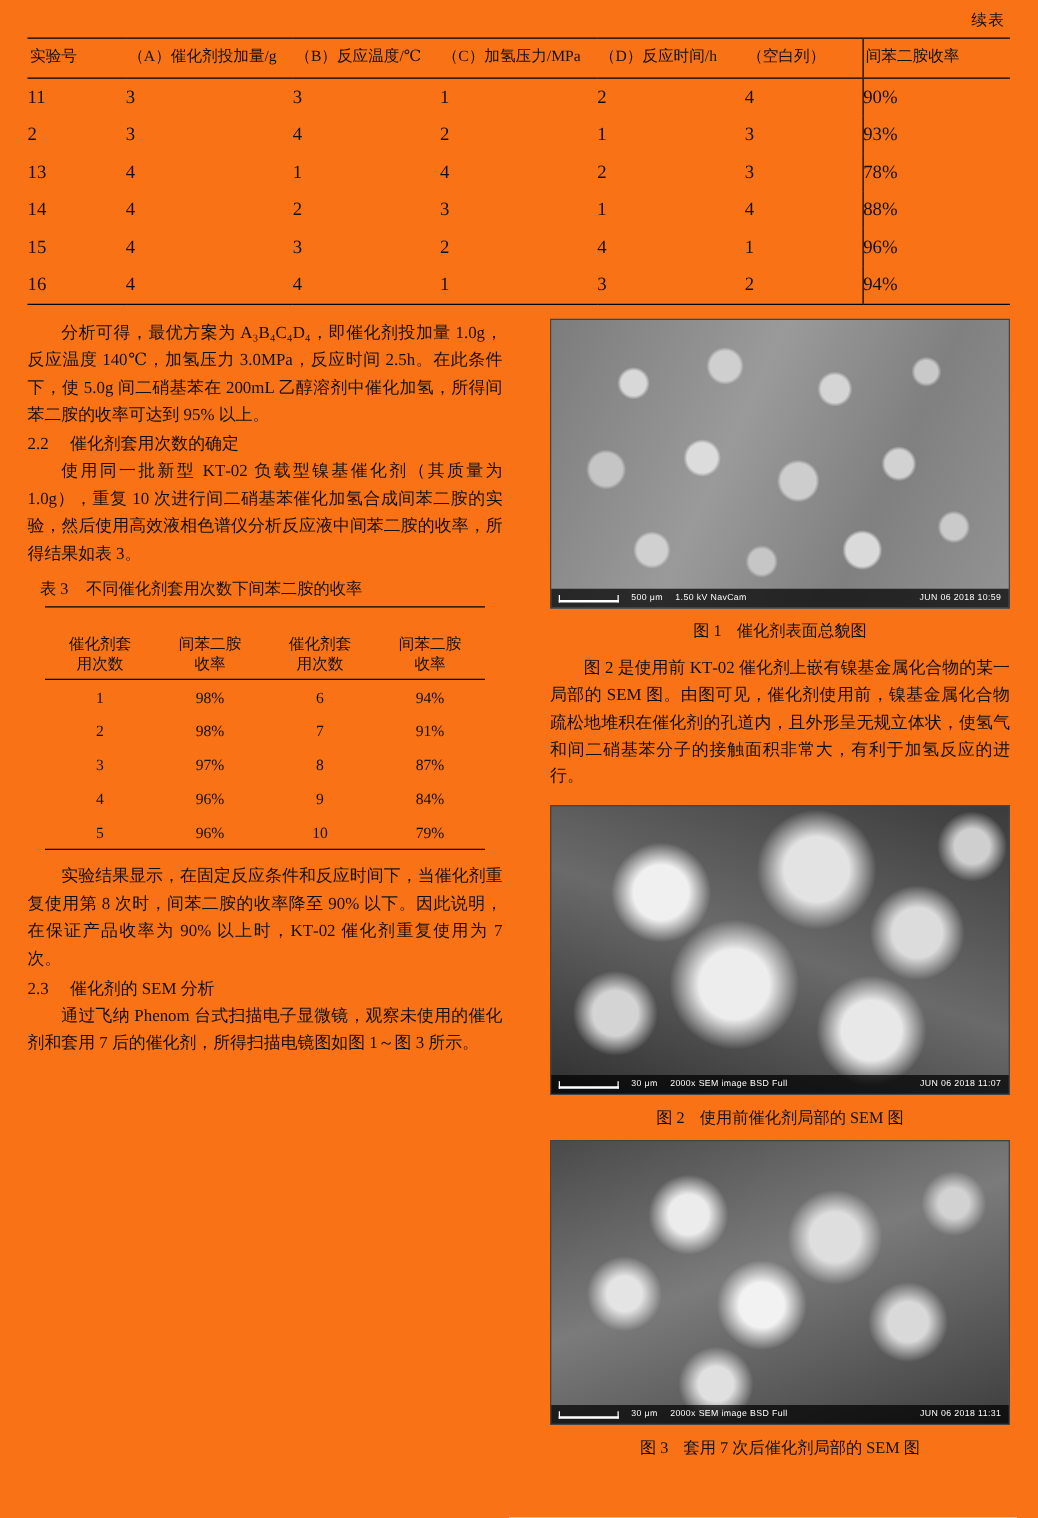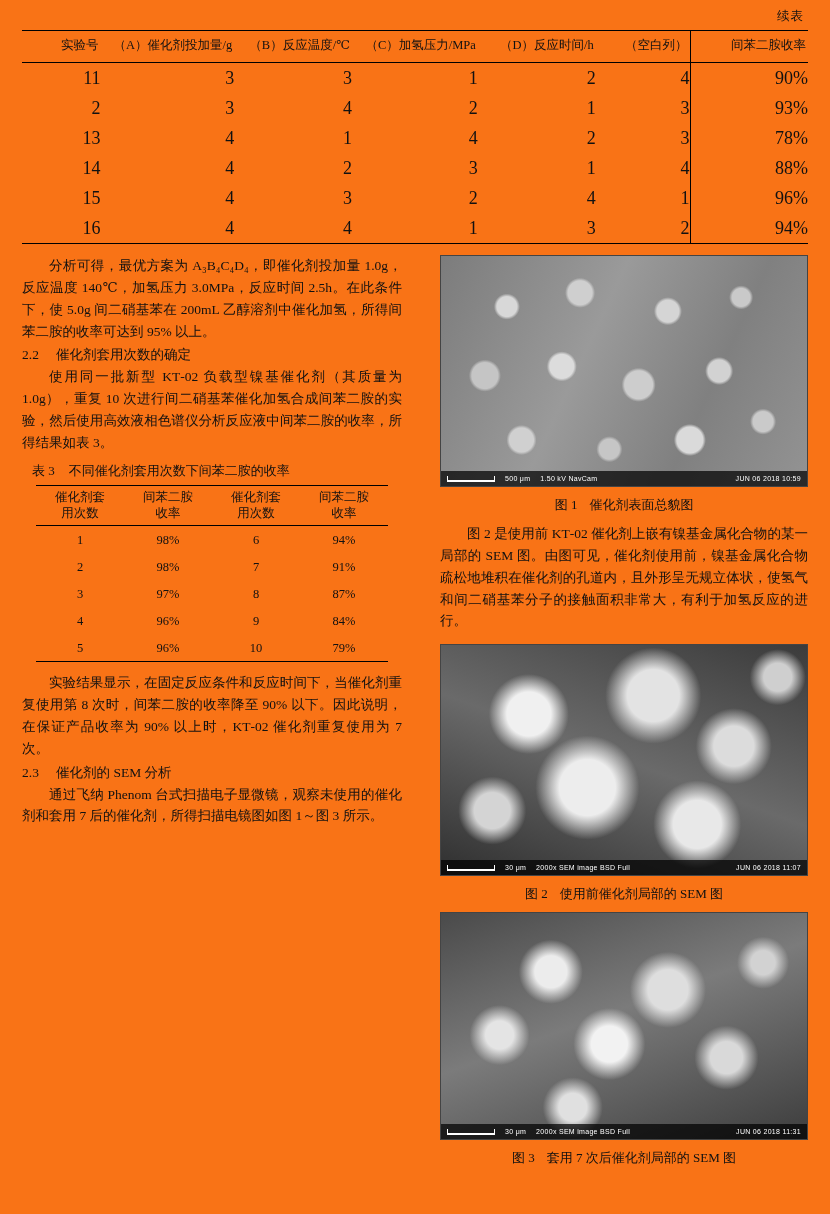--- a/index.html
+++ b/index.html
@@ -32,34 +32,34 @@
     top: 30px;
     left: 22px;
     width: 786px;
   }
   table.t {
     border-collapse: collapse;
     width: 100%;
     font-size: 12.5px;
   }
   table.t th, table.t td {
-    text-align: right;
+    text-align: left;
     font-weight: normal;
     padding: 0;
   }
   .top-table thead th {
     padding: 6px 2px 8px 2px;
     font-size: 12.5px;
     border-top: 1.6px solid #000;
     border-bottom: 0.9px solid #000;
     white-space: nowrap;
   }
   .top-table tbody td {
     height: 30px;
-    font-size: 18px;
+    font-size: 15px;
   }
   .top-table tbody tr:last-child td {
     border-bottom: 1.6px solid #000;
   }
   .top-table td.num { font-family: "Liberation Serif", serif; }
   .vline {
     border-left: 0.9px solid #000;
   }
 
   
@@ -103,21 +103,21 @@
     font-size: 13px;
   }
   .table3 th, .table3 td {
     text-align: center;
     font-weight: normal;
     padding: 0;
   }
   .table3 thead th {
     border-top: 1.6px solid #000;
     border-bottom: 0.9px solid #000;
-    padding: 3px 0 4px 0;
+    padding: 21px 0 4px 0;
     line-height: 1.3;
     font-size: 12.5px;
   }
   .table3 tbody td {
     height: 27px;
     font-size: 12.5px;
   }
   .table3 tbody tr:last-child td {
     border-bottom: 1.6px solid #000;
   }

